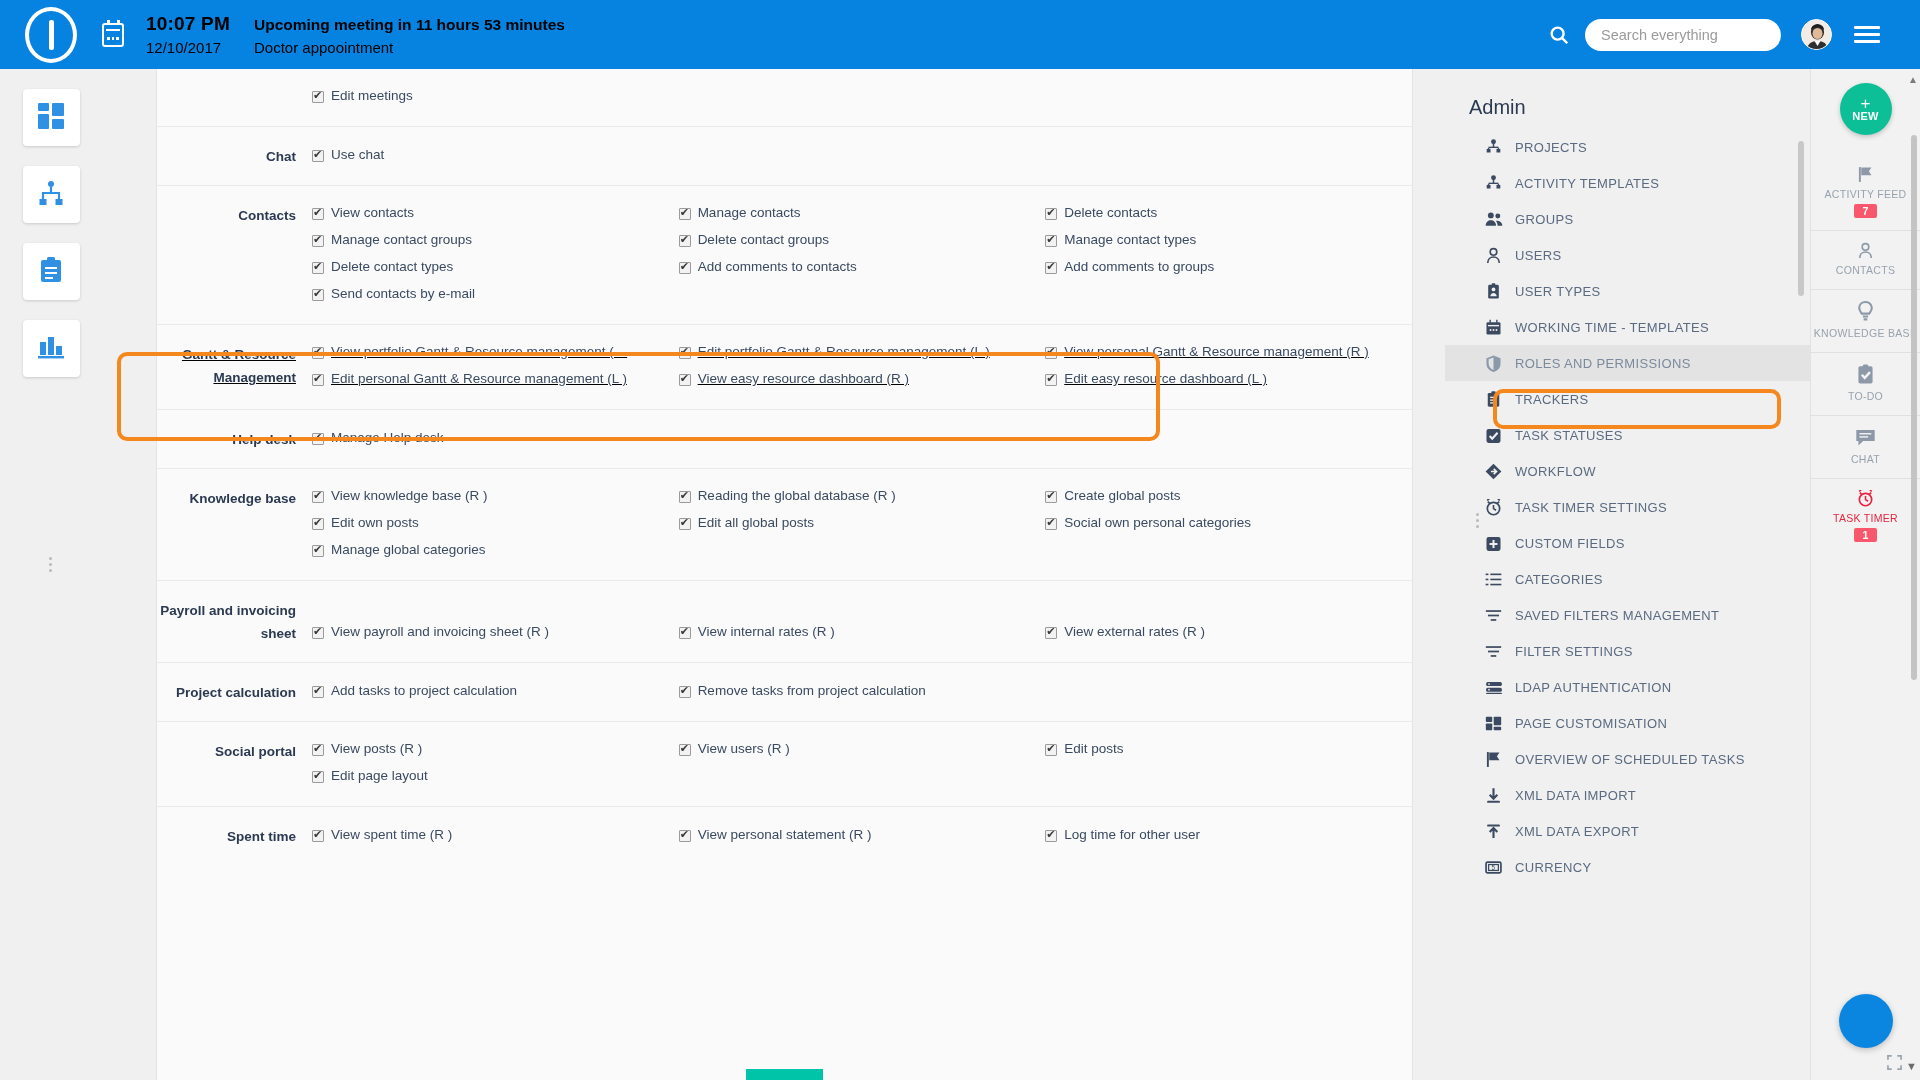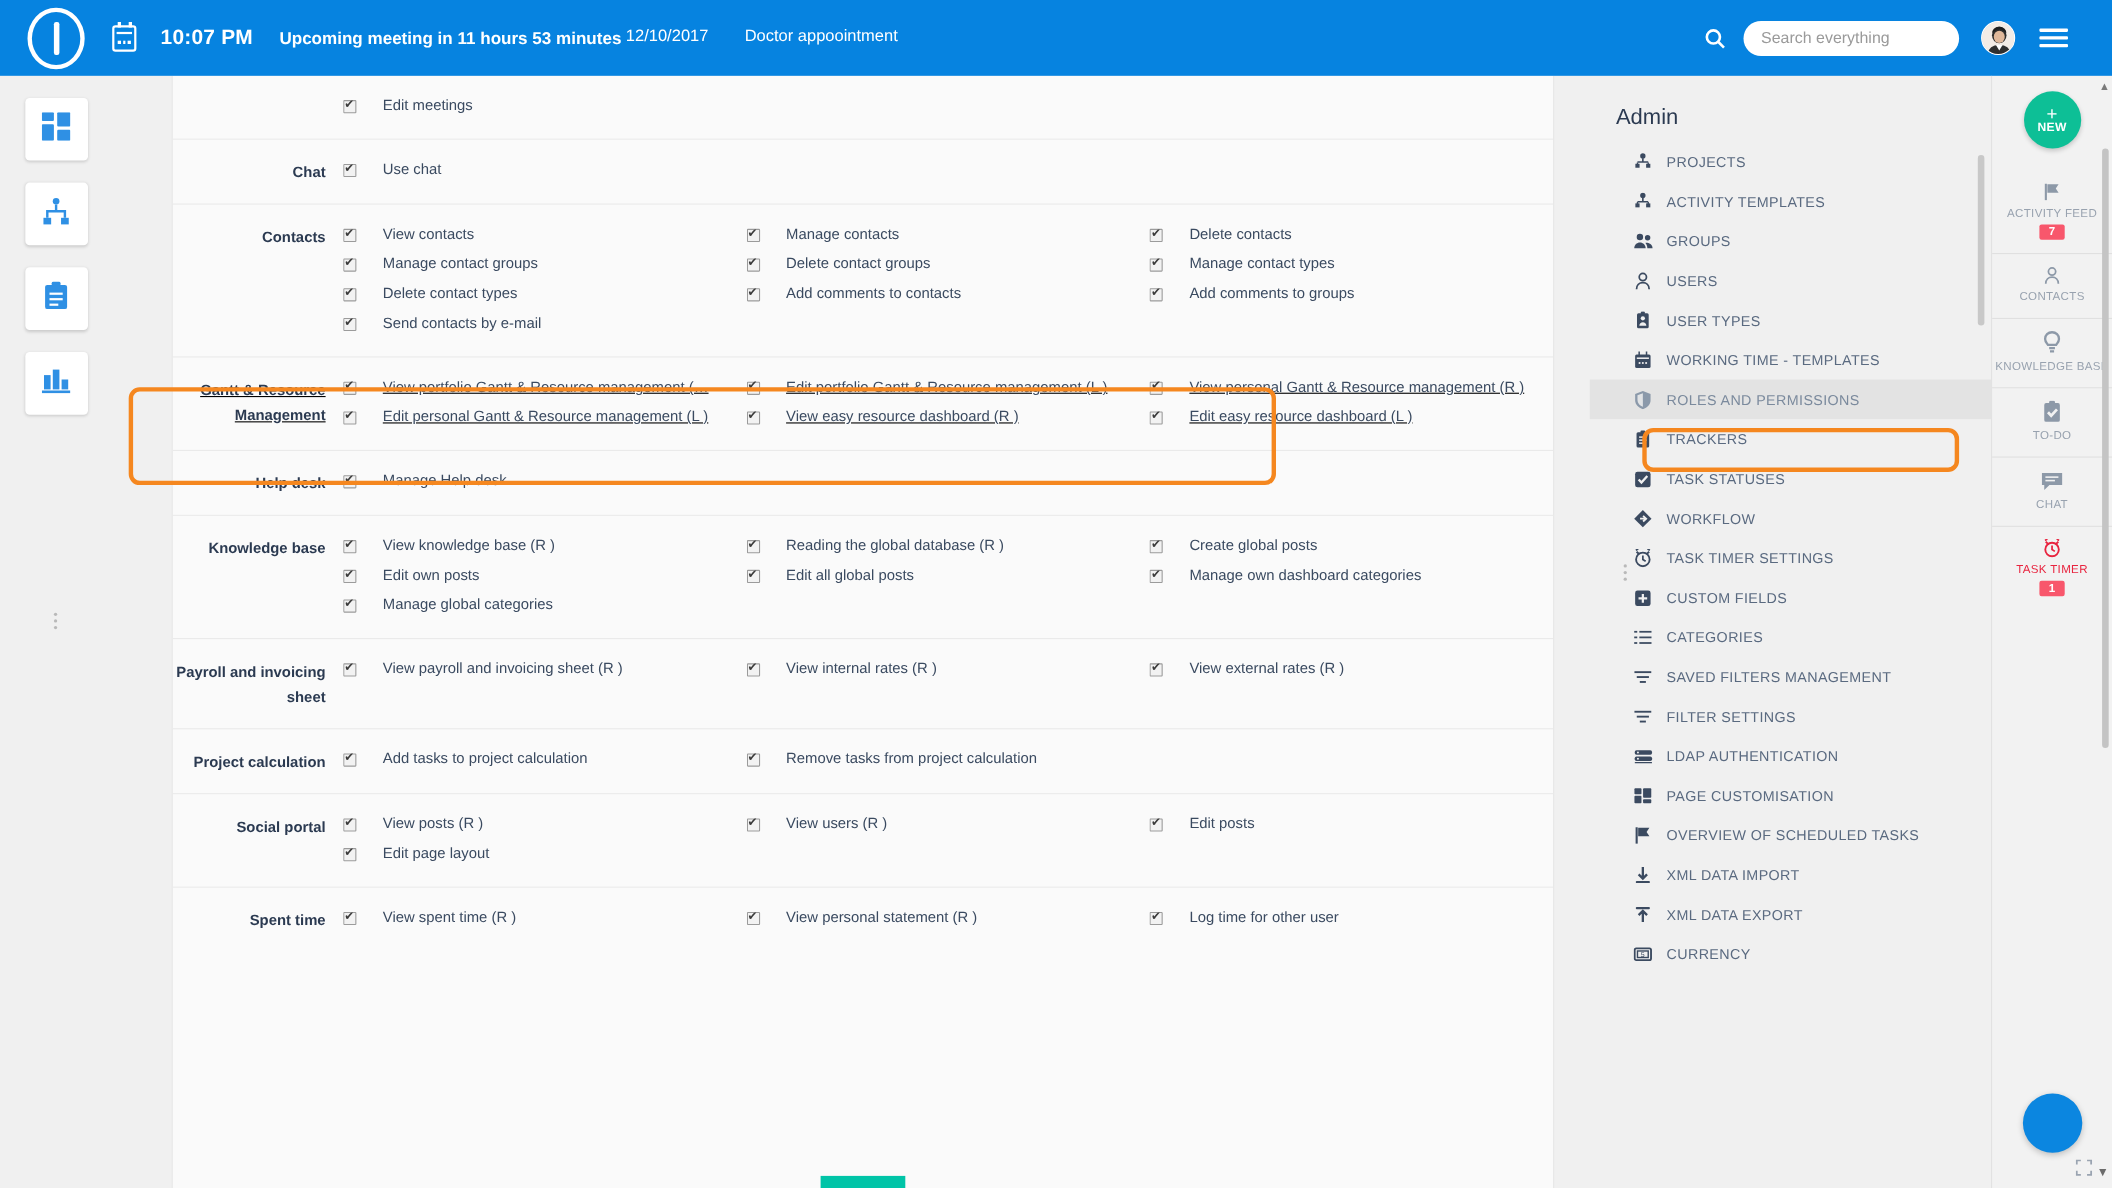--- a/index.html
+++ b/index.html
@@ -31,21 +31,21 @@
   .cal-icon::before {
     content: ""; position: absolute; top: -5px; left: 3px; width: 3px; height: 5px;
     background: #fff; box-shadow: 10px 0 0 #fff;
   }
   .cal-icon::after {
     content: ""; position: absolute; top: 4px; left: 2px; right: 2px; height: 2px;
     background: #fff;
   }
   .cal-dots { position: absolute; bottom: 5px; left: 3px; display: flex; gap: 2px; }
   .cal-dots i { width: 2.5px; height: 2.5px; background: #fff; display: block; }
-  .meet-block { display: flex; flex-direction: row; gap: 4px; color: #ffffff; }
+  .meet-block { display: flex; flex-direction: column; gap: 4px; color: #000000; }
   .meet-row { display: flex; align-items: baseline; }
   .meet-time {
     font-size: 19px; font-weight: bold; width: 108px; flex: none;
     letter-spacing: .2px;
   }
   .meet-date { font-size: 15px; width: 108px; flex: none; }
   .meet-title { font-size: 15.5px; font-weight: bold; }
   .meet-sub { font-size: 15px; }
 
   .topbar-right {
@@ -100,21 +100,21 @@
   .perm-rows { position: absolute; top: 0; left: 0; right: 0; }
   .prow { display: flex; border-bottom: 1px solid #eaeaea; padding: 13px 0 17px; }
   .prow:last-child { border-bottom: 0; }
   .plabel {
     width: 155px; flex: none; text-align: right; padding-right: 16px;
     font-size: 13.5px; font-weight: bold; color: #2b3a51; line-height: 23px;
     padding-top: 5px;
   }
   .pgrid { flex: 1; display: flex; flex-wrap: wrap; }
   .pitem {
-    width: 33.33%; display: flex; align-items: flex-start; gap: 24px;
+    width: 33.33%; display: flex; align-items: flex-end; gap: 7px;
     padding: 6px 10px 6px 0; font-size: 13.5px; color: #3a4a60;
     white-space: nowrap; overflow: hidden;
   }
   .cb {
     width: 12px; height: 12px; flex: none; margin-top: 3px;
     background: #f2f2f2; border: 1px solid #9b9b9b; border-radius: 1px;
     position: relative; cursor: pointer;
   }
   .cb::after {
     content: "✔"; position: absolute; left: 0px; top: -4px;
@@ -429,21 +429,21 @@
             <div class="pitem">
               <span class="cb"></span>
               <span class="pitem-label">Edit own posts</span>
             </div>
             <div class="pitem">
               <span class="cb"></span>
               <span class="pitem-label">Edit all global posts</span>
             </div>
             <div class="pitem">
               <span class="cb"></span>
-              <span class="pitem-label">Manage own dashboard categories</span>
+              <span class="pitem-label">Social own personal categories</span>
             </div>
             <div class="pitem">
               <span class="cb"></span>
               <span class="pitem-label">Manage global categories</span>
             </div>
           </div>
         </div>
         <div class="prow">
           <div class="plabel">Payroll and invoicing sheet</div>
           <div class="pgrid">

